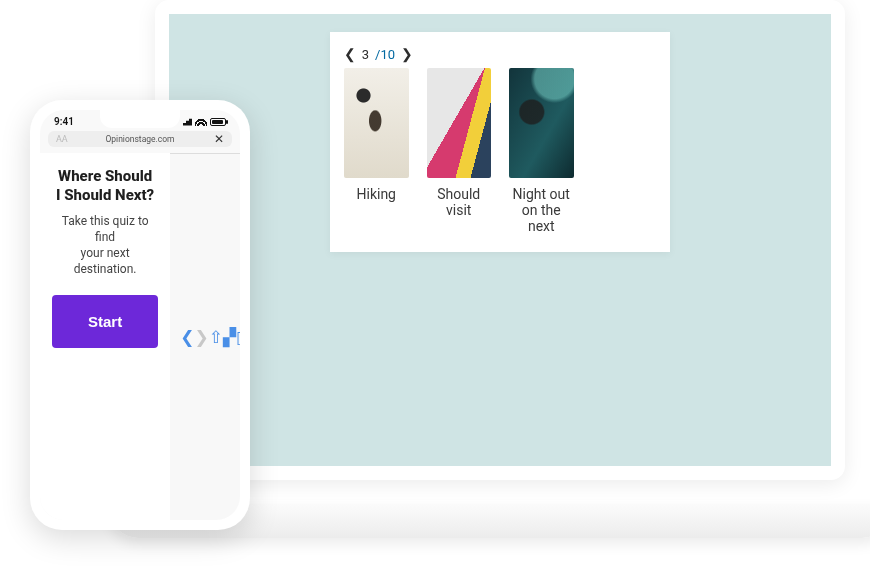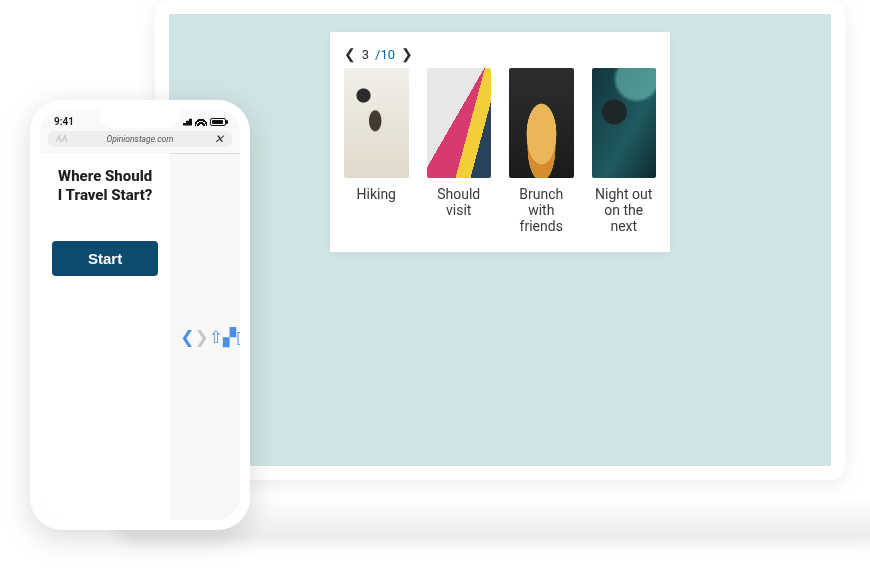--- a/index.html
+++ b/index.html
@@ -161,50 +161,48 @@
       display: flex;
       align-items: center;
       justify-content: center;
       font-size: 8.5px;
       color: #555;
       padding: 3px 8px;
       position: relative;
       margin: 2px 8px 6px;
       background: #eee;
       border-radius: 6px;
-      font-style: italic;
     }
     .addr-placeholder { font-size: 9px; color: #bbb; position: absolute; left: 8px; }
     .addr-close { position: absolute; right: 8px; font-size: 12px; color: #333; cursor: pointer; }
 
     .phone-content { flex: 1; background: #fff; padding: 0; display: flex; flex-direction: row; }
     .hero-img {
       height: 145px;
       background:
         radial-gradient(ellipse at 20% 50%, rgba(40,40,40,0.25) 6%, transparent 8%),
         linear-gradient(180deg, rgba(190,220,235,1) 0 35%, transparent 35%),
         linear-gradient(90deg, transparent 0 18%, #e07a2a 18% 78%, transparent 78%),
         linear-gradient(#dbe6ec, #cfd8db);
       background-blend-mode: normal;
       position: relative;
     }
     .phone-body { padding: 14px 12px 10px; text-align: center; flex: 1; }
     .phone-title { font-weight: 800; font-size: 15px; line-height: 1.25; color: #1f1f1f; margin-bottom: 8px; }
     .phone-sub { font-size: 12px; color: #444; line-height: 1.35; margin-bottom: 18px; }
     .start-btn {
       display: inline-block;
-      background: #0c4a6e;
+      background: #6d28d9;
       color: #fff;
       font-weight: 600;
       font-size: 15px;
-      padding: 9px 36px;
+      padding: 18px 36px;
       border-radius: 4px;
       cursor: pointer;
       border: none;
-      margin-top: 28px;
     }
 
     .browser-bar {
       display: flex;
       justify-content: space-around;
       align-items: center;
       padding: 8px 10px;
       background: #f8f8f8;
       border-top: 0.5px solid #ddd;
     }
@@ -224,24 +222,20 @@
         <span class="chev">❯</span>
       </div>
       <div class="options">
         <div class="option">
           <div class="option-img img-hiking"></div>
           <div class="option-label">Hiking</div>
         </div>
         <div class="option">
           <div class="option-img img-museum"></div>
           <div class="option-label">Should visit</div>
-        </div>
-        <div class="option">
-          <div class="option-img img-brunch"></div>
-          <div class="option-label">Brunch with friends</div>
         </div>
         <div class="option">
           <div class="option-img img-night"></div>
           <div class="option-label">Night out on the next</div>
         </div>
       </div>
     </div>
   </div>
   <div class="laptop-base"></div>
 </div>
@@ -260,21 +254,25 @@
     <div class="addr-bar">
       <span class="addr-placeholder">AA</span>
       <span>Opinionstage.com</span>
       <span class="addr-close">✕</span>
     </div>
     <div class="phone-content">
       <div class="hero-img"></div>
       <div class="phone-body">
         <div class="phone-title">
           <span>Where Should</span><br>
-          <span>I Travel Start?</span>
+          <span>I Should Next?</span>
+        </div>
+        <div class="phone-sub">
+          <span>Take this quiz to find</span><br>
+          <span>your next destination.</span>
         </div>
         <button class="start-btn">Start</button>
       </div>
       <div class="browser-bar">
         <span class="b-icon">❮</span>
         <span class="b-icon dis">❯</span>
         <span class="b-icon">⇧</span>
         <span class="b-icon">▞</span>
         <span class="b-icon">◳</span>
       </div>

